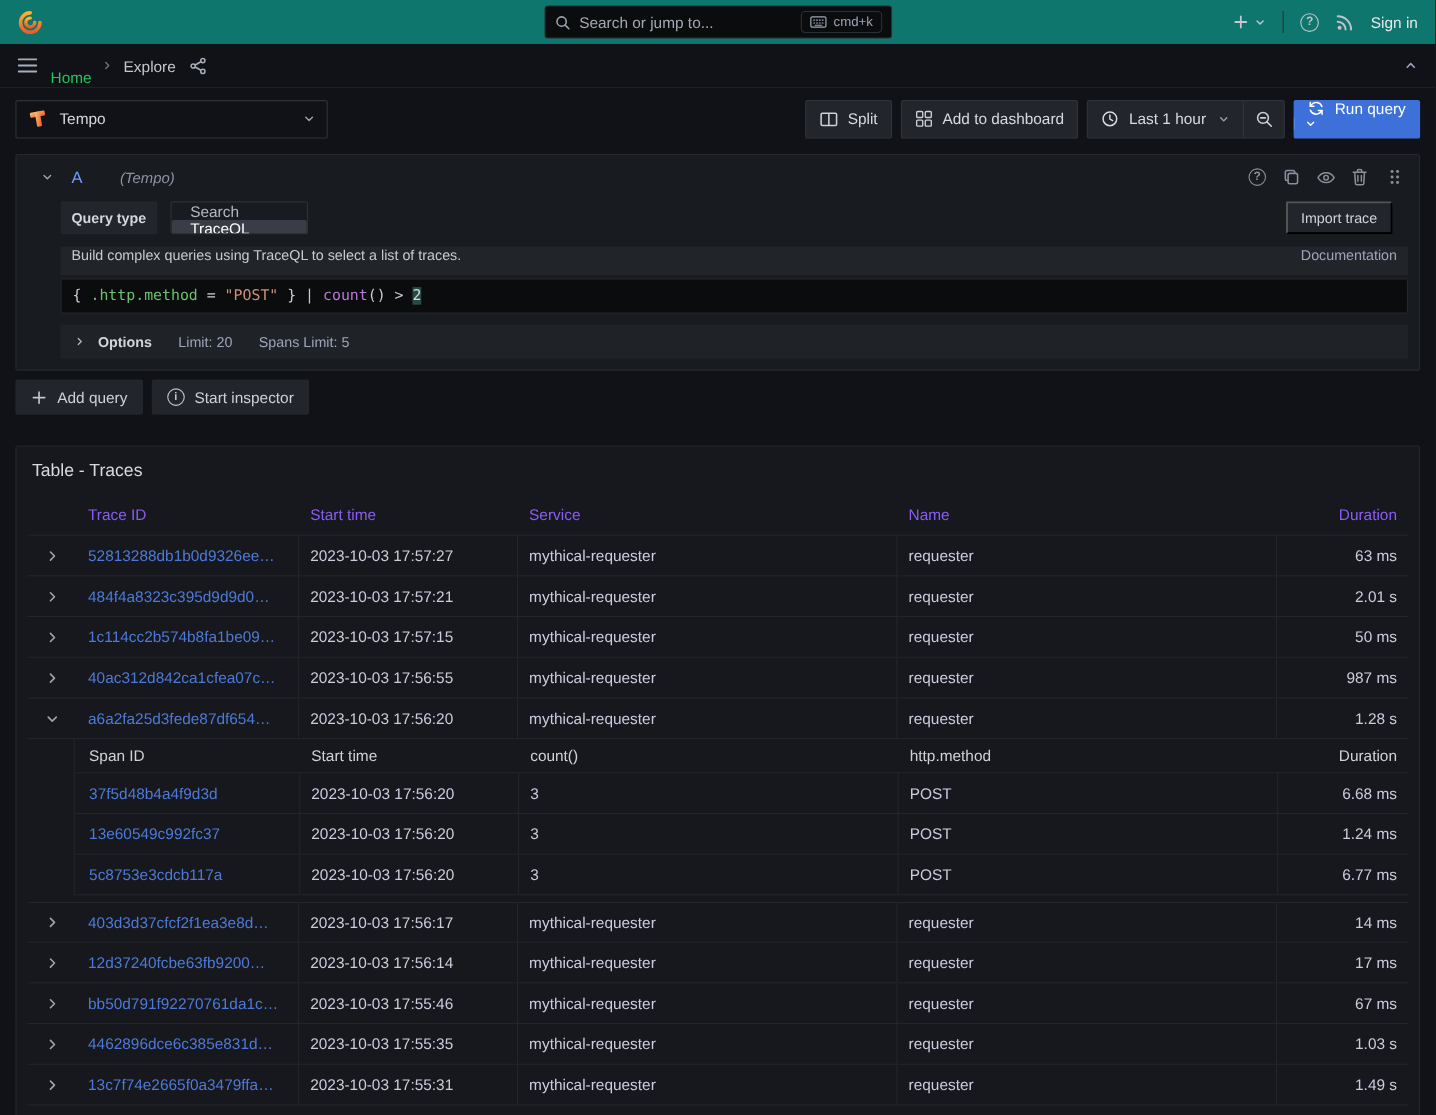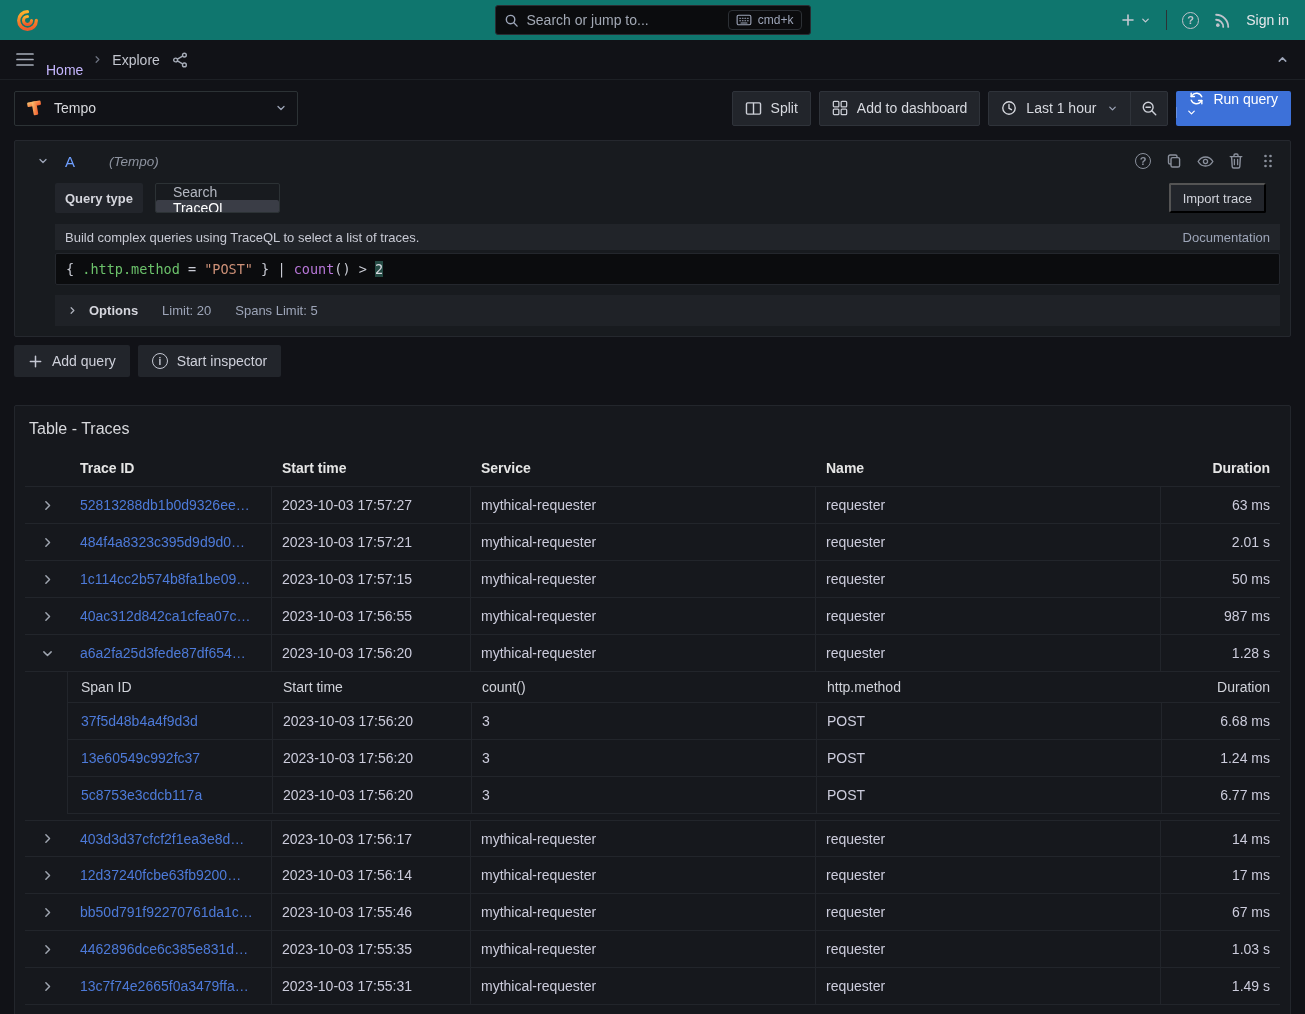--- a/index.html
+++ b/index.html
@@ -22,21 +22,21 @@
   .search-box .ph { font-size:14px; color:#a2a8b4; }
   .kbd-badge { margin-left:auto; display:flex; align-items:center; gap:6px; border:1px solid #2c3035; border-radius:4px; padding:2px 7px; font-size:12px; color:#9da5b8; }
   .topnav-right { margin-left:auto; display:flex; align-items:center; gap:15px; color:#c0c3cc; }
   .plus-group { display:flex; align-items:center; gap:4px; cursor:pointer; color:#c6c9d2; }
   .vdiv { width:1px; height:20px; background:#2c3235; }
   .circle-glyph { width:17px; height:17px; border:1.5px solid currentColor; border-radius:50%; display:flex; align-items:center; justify-content:center; font-size:11px; font-weight:700; }
   .signin { color:#e6e7eb; font-weight:500; cursor:pointer; }
 
   
   .crumbbar { height:40px; display:flex; align-items:center; gap:12px; padding:0 16px; border-bottom:1px solid #1d2025; }
-  .crumb-home { color:#c4b5fd; font-weight:500;margin-top:20px; }
+  .crumb-home { color:#22c55e; font-weight:500;margin-top:20px; }
   .crumb-sep { color:#6d7280; display:flex; }
   .crumb-cur { color:#c3c6cf; }
   .icon-btn { background:none; border:none; color:#a7adb9; display:flex; align-items:center; cursor:pointer; padding:0; }
   .crumb-collapse { margin-left:auto; color:#9da5b8; }
 
   
   .toolbar { display:flex; align-items:center; margin:10px 14px 0; height:36px; }
   .ds-picker { width:284px; height:35px; border:1px solid #2c3235; border-radius:2px; background:#111217; display:flex; align-items:center; gap:9px; padding:0 10px; cursor:pointer; }
   .ds-picker .lbl { color:#d8d9dd; }
   .ds-picker .car { margin-left:auto; color:#9da5b8; display:flex; }
@@ -58,21 +58,21 @@
   .qp-ref { color:#6e9fff; font-weight:500; font-size:15px; margin-left:16px; }
   .qp-ds { color:#8e94a0; font-style:italic; margin-left:34px; font-size:13.5px; }
   .qp-icons { margin-left:auto; display:flex; gap:15px; color:#8a909c; align-items:center; }
   .qp-icons > * { cursor:pointer; }
   .qp-row1 { display:flex; align-items:center; margin:4px 24px 0 40px; }
   .qtype-label { background:#22252b; height:30px; padding:0 10px; font-size:13px; font-weight:600; display:flex; align-items:center; border-radius:2px; margin-right:12px; color:#d5d6dd; }
   .radio-group { display:flex; border:1px solid #2c3235; border-radius:2px; height:30px; overflow:hidden;flex-direction:column; }
   .radio-item { padding:0 17px; display:flex; align-items:center; color:#b3b7c1; font-size:14px; cursor:pointer; }
   .radio-item.active { background:#3a3d46; color:#ffffff; font-weight:500; border-radius:2px; }
   .import-btn { margin-left:auto; height:30px; background:#22252b; border-radius:2px; padding:0 12px; font-size:13px; color:#d0d2da; display:flex; align-items:center; cursor:pointer; }
-  .qp-info { margin:11px 10px 0 40px; background:#212429; height:26px; display:flex; align-items:center; padding:0 10px; font-size:13px; }
+  .qp-info { margin:11px 10px 0 40px; background:#212429; height:26px; display:flex; padding:0 10px; font-size:13px; }
   .qp-info .txt { color:#c8cad4; font-weight:500; }
   .qp-info .doc { margin-left:auto; color:#9da5b8; cursor:pointer; }
   .qp-code { margin:3px 10px 0 40px; background:#0b0c0e; border:1px solid #24272d; border-radius:2px; height:32px; display:flex; align-items:center; padding:0 10px; font-family:"DejaVu Sans Mono","Liberation Mono",monospace; font-size:13.5px; white-space:pre; cursor:text; }
   .tk-plain { color:#c9cbd4; }
   .tk-attr { color:#6cc26b; }
   .tk-str { color:#ce9178; }
   .tk-fn { color:#b877d9; }
   .tk-cursor { background:#254b44; color:#d7d9e0; }
   .qp-opts { margin:10px 10px 0 40px; background:#1f2227; height:31px; display:flex; align-items:center; gap:24px; padding:0 12px; font-size:13px; cursor:pointer; }
   .opt-main { display:flex; align-items:center; gap:11px; color:#d5d6dd; font-weight:600; }
@@ -81,21 +81,21 @@
 
   
   .actions { margin:8px 14px 0; display:flex; gap:8px; }
   .action-btn { height:32px; background:#22252b; border:none; border-radius:2px; padding:0 14px; display:flex; gap:9px; align-items:center; color:#ced0da; font-size:14px; cursor:pointer; font-family:inherit; }
   .action-btn .bic { color:#c4c7d2; display:flex; }
 
   
   .table-panel { margin:28px 14px 0; background:#16181d; border:1px solid #23262c; border-radius:2px; padding:8px 10px 22px 10px; }
   .panel-title { font-size:16px; color:#d8d9dd; font-weight:500; margin:6px 0 12px 4px; }
   .t-row { display:grid; grid-template-columns:45px 202px 199px 345px 345px 1fr; align-items:stretch; height:37px; border-bottom:1px solid #22252b; }
-  .t-row.t-head { font-weight:700; color:#e5e5e5; }
+  .t-row.t-head { font-weight:400; color:#8b5cf6; }
   .t-row.after-sub { border-top:1px solid #22252b; }
   .cell { display:flex; align-items:center; padding-left:10px; overflow:hidden; white-space:nowrap; }
   .cell.exp { padding-left:0; justify-content:center; }
   .cell.dur { justify-content:flex-end; padding-right:10px; padding-left:0; }
   .t-row:not(.t-head) .cell.vb { border-right:1px solid #22252b; }
   .expander { background:none; border:none; color:#9fa5b0; display:flex; align-items:center; cursor:pointer; padding:4px; }
   a.tlink { color:#4d7ad9; text-decoration:none; cursor:pointer; }
   .subtable { margin-left:42px; border-left:1px solid #22252b; margin-bottom:6px; }
   .s-row { display:grid; grid-template-columns:205px 199px 345px 345px 1fr; align-items:stretch; height:37px; border-bottom:1px solid #22252b; }
   .s-row.s-head { height:31px; font-weight:500; color:#d0d2d9; }

